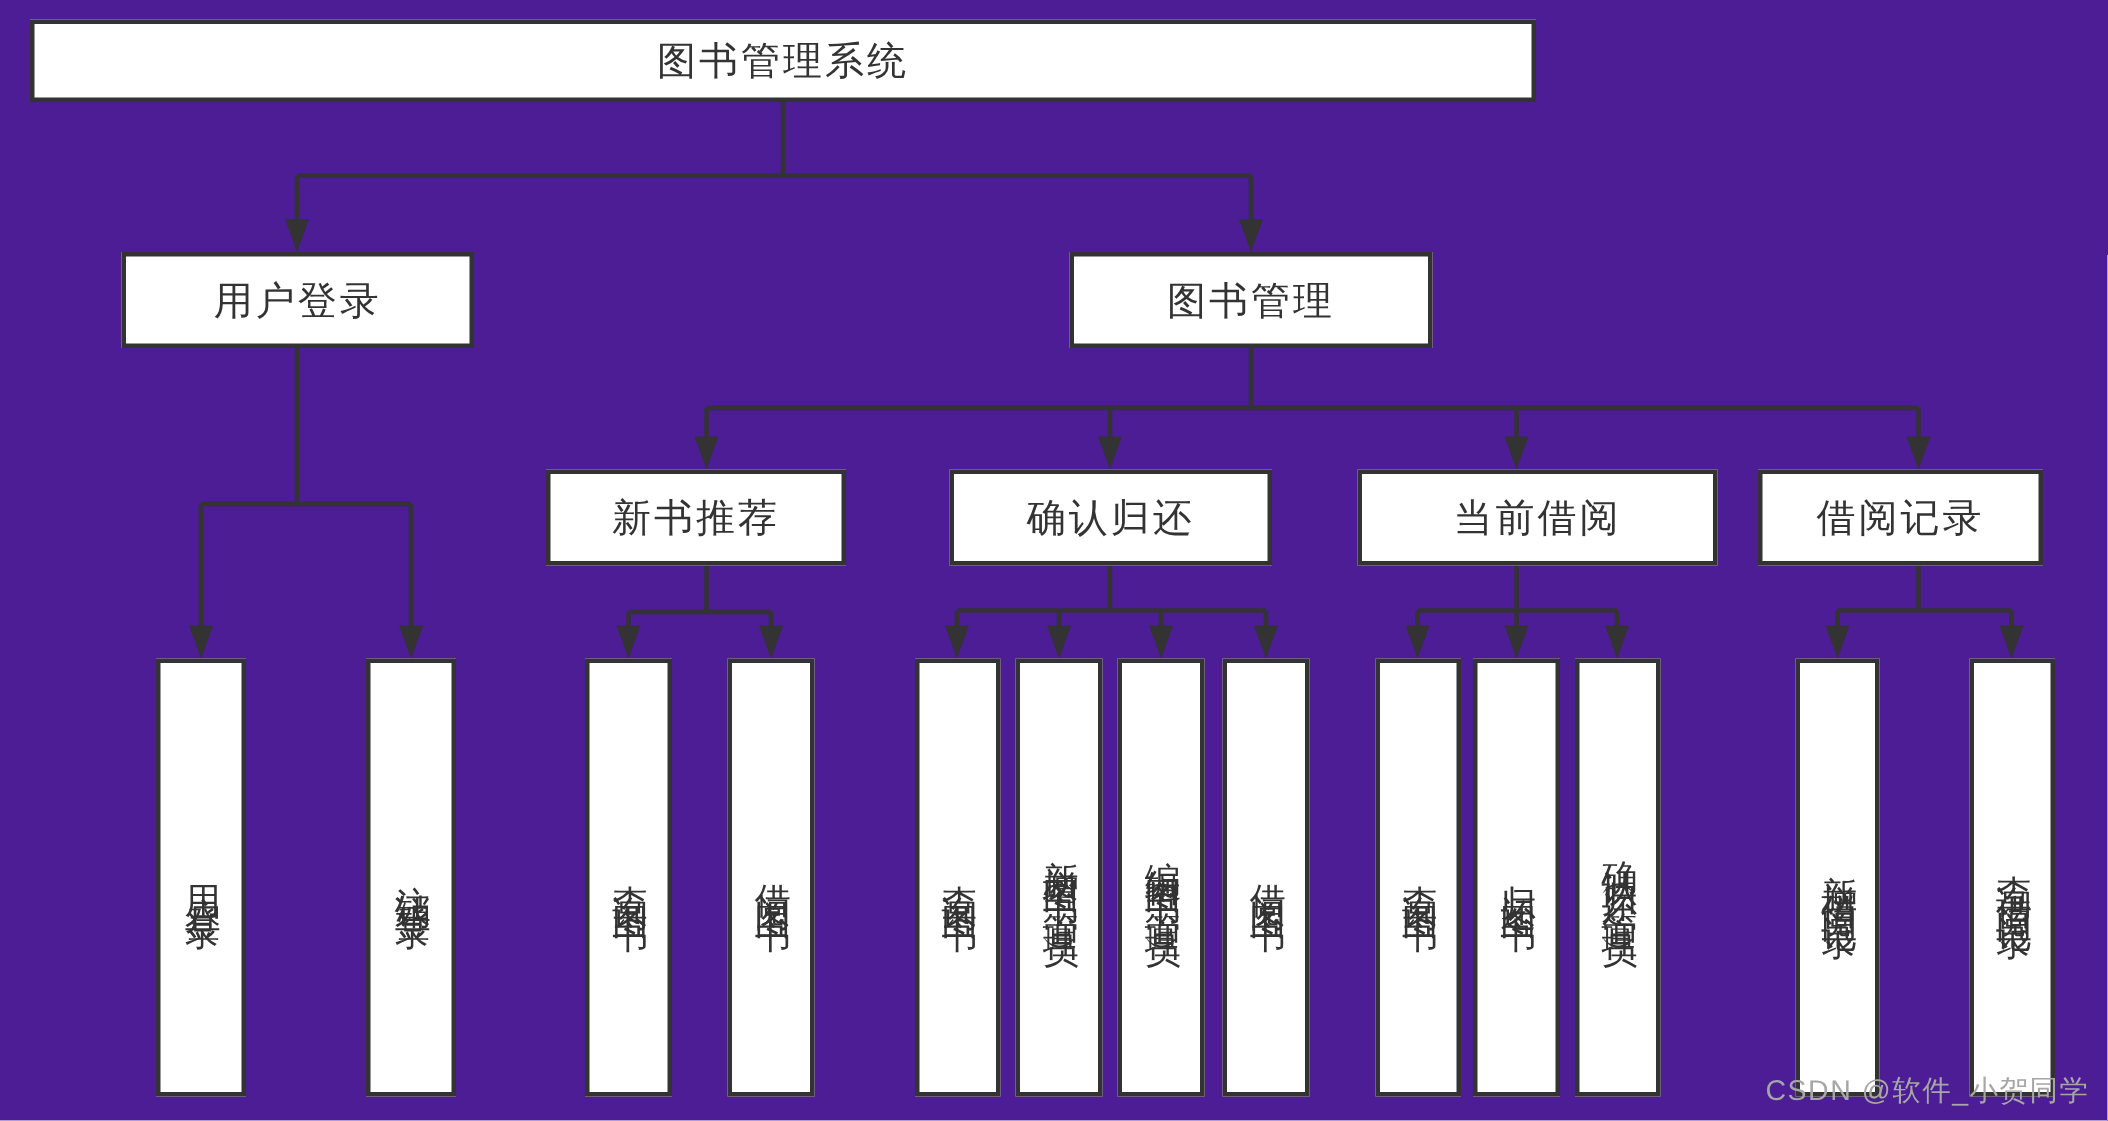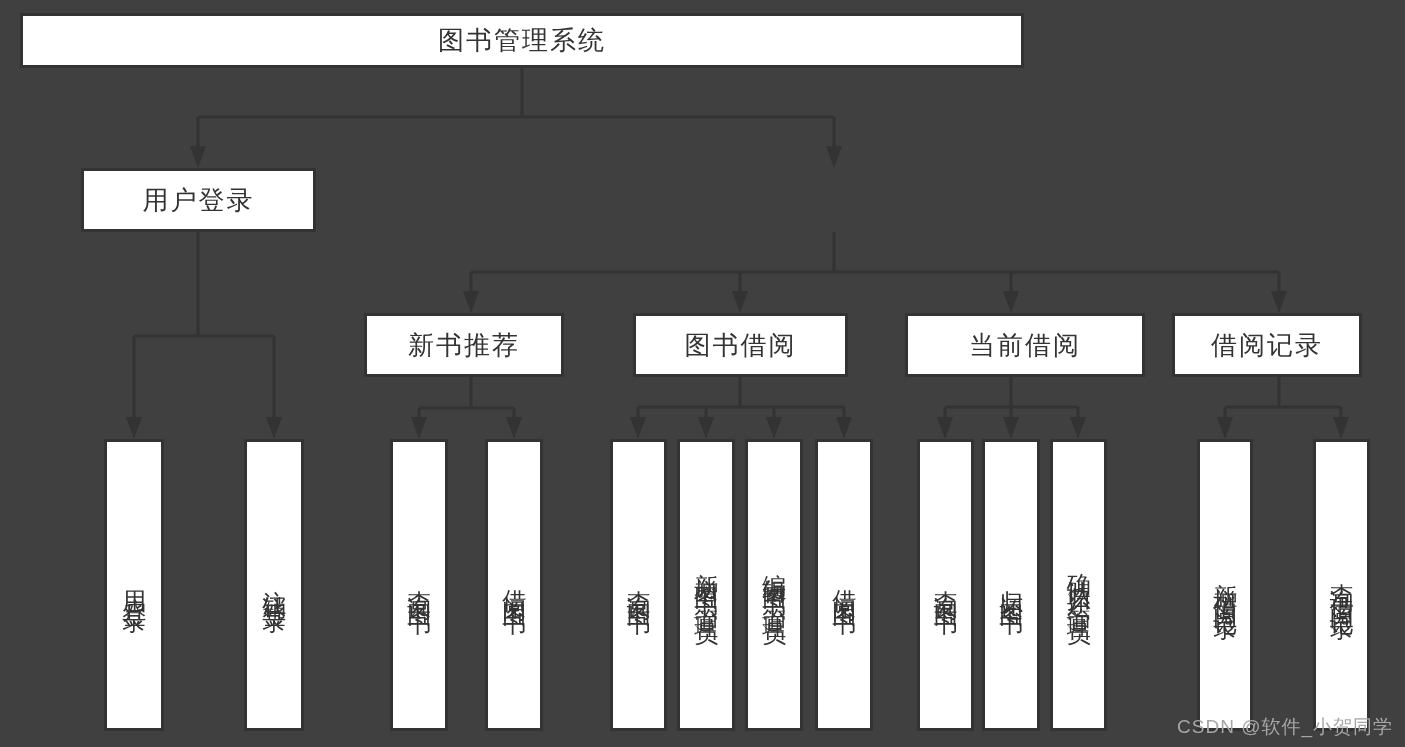--- a/index.html
+++ b/index.html
@@ -1,19 +1,19 @@
 <!DOCTYPE html>
 <html><head>
 <meta charset="utf-8">
 <style>
   html,body{margin:0;padding:0;background:#fff;}
   .canvas{
     position:relative;
     width:1405px;height:747px;
-    background:#404040;
+    background:#4c1d95;
     font-family:"Liberation Sans","DejaVu Sans",sans-serif;
     overflow:hidden;
   }
   .connectors{position:absolute;left:0;top:0;z-index:1;}
   .node{
     position:absolute;height:64px;
     border:3px solid #333333;background:#ffffff;
     display:flex;align-items:center;justify-content:center;
     font-size:26px;color:#333333;letter-spacing:2px;
     box-sizing:border-box;z-index:2;
@@ -79,26 +79,29 @@
     </g>
   </svg>
 
   <div class="node root">
     <span>图书管理系统</span>
   </div>
 
   <div class="node" style="left:81px;top:168px;width:235px">
     <span>用户登录</span>
   </div>
+  <div class="node" style="left:713px;top:168px;width:242px">
+    <span>图书管理</span>
+  </div>
 
   <div class="node" style="left:364px;top:313px;width:200px">
     <span>新书推荐</span>
   </div>
   <div class="node" style="left:633px;top:313px;width:215px">
-    <span>图书借阅</span>
+    <span>确认归还</span>
   </div>
   <div class="node" style="left:905px;top:313px;width:240px">
     <span>当前借阅</span>
   </div>
   <div class="node" style="left:1172px;top:313px;width:190px">
     <span>借阅记录</span>
   </div>
 
   <div class="leaf" style="left:104px;width:60px">
     <span class="vtext">用户登录</span>

